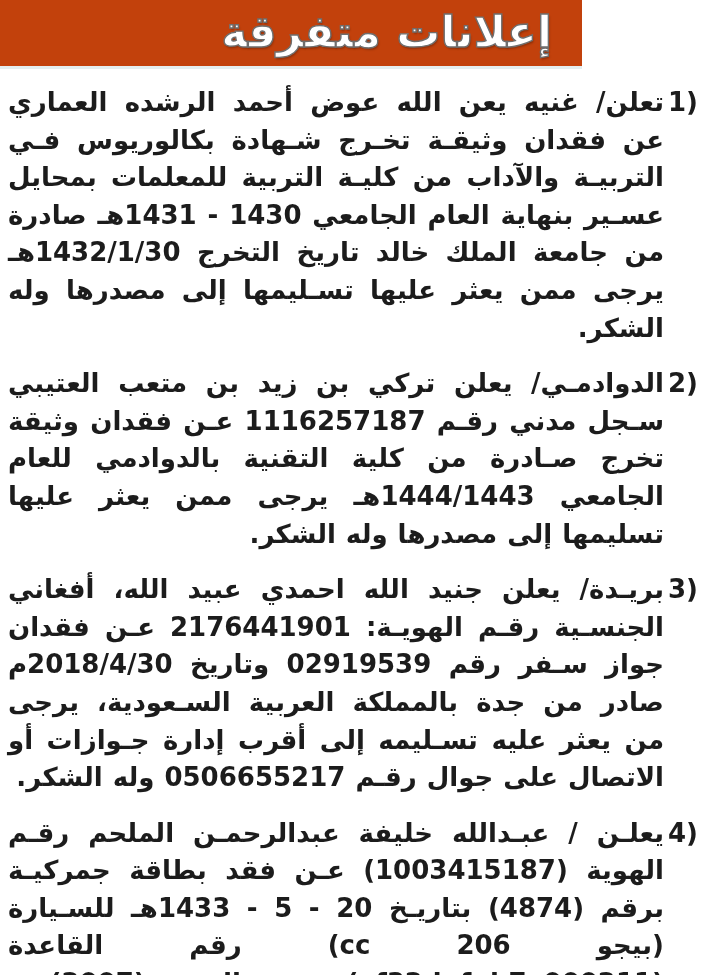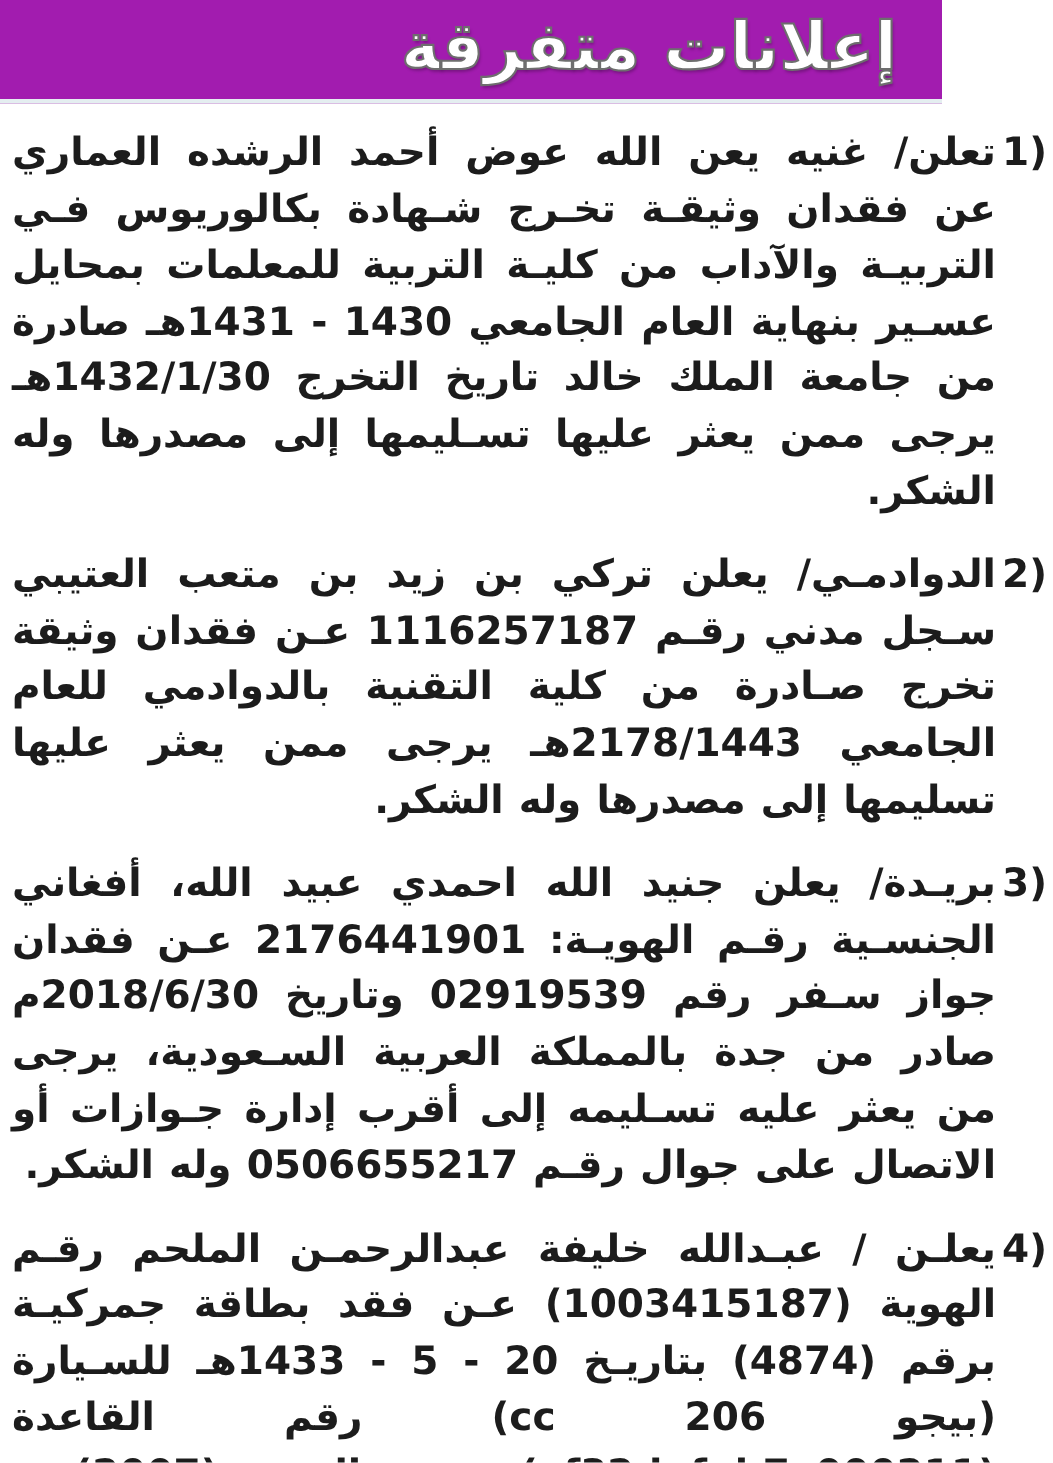--- a/index.html
+++ b/index.html
@@ -11,23 +11,23 @@
     width: 702px;
     height: 975px;
     overflow: hidden;
     position: relative;
     font-family: "DejaVu Sans", "Liberation Sans", sans-serif;
     color: #1c1c1c;
   }
   .header {
     position: absolute;
     left: 0; top: 0;
-    width: 628px;
+    width: 582px;
     height: 66px;
-    background: #a21caf;
+    background: #c2410c;
     border-bottom: 3px solid #e4eef0;
   }
   .header-title {
     position: absolute;
     right: 30px;
     top: 4px;
     direction: rtl;
     font-family: "DejaVu Sans", sans-serif;
     font-weight: bold;
     font-size: 44px;
@@ -78,23 +78,23 @@
   <div class="header-title">إعلانات متفرقة</div>
 </div>
 
 <div class="ads">
   <div class="ad">
     <span class="ad-number">1)</span>
     <span class="ad-text">تعلن/ غنيه يعن الله عوض أحمد الرشده العماري عن فقدان وثيقـة تخـرج شـهادة بكالوريوس فـي التربيـة والآداب من كليـة التربية للمعلمات بمحايل عسـير بنهاية العام الجامعي 1430 - 1431هـ صادرة من جامعة الملك خالد تاريخ التخرج 1432/1/30هـ يرجى ممن يعثر عليها تسـليمها إلى مصدرها وله الشكر.</span>
   </div>
   <div class="ad">
     <span class="ad-number">2)</span>
-    <span class="ad-text">الدوادمـي/ يعلن تركي بن زيد بن متعب العتيبي سـجل مدني رقـم 1116257187 عـن فقدان وثيقة تخرج صـادرة من كلية التقنية بالدوادمي للعام الجامعي 2178/1443هـ يرجى ممن يعثر عليها تسليمها إلى مصدرها وله الشكر.</span>
+    <span class="ad-text">الدوادمـي/ يعلن تركي بن زيد بن متعب العتيبي سـجل مدني رقـم 1116257187 عـن فقدان وثيقة تخرج صـادرة من كلية التقنية بالدوادمي للعام الجامعي 1444/1443هـ يرجى ممن يعثر عليها تسليمها إلى مصدرها وله الشكر.</span>
   </div>
   <div class="ad">
     <span class="ad-number">3)</span>
-    <span class="ad-text">بريـدة/ يعلن جنيد الله احمدي عبيد الله، أفغاني الجنسـية رقـم الهويـة: 2176441901 عـن فقدان جواز سـفر رقم 02919539 وتاريخ 2018/6/30م صادر من جدة بالمملكة العربية السـعودية، يرجى من يعثر عليه تسـليمه إلى أقرب إدارة جـوازات أو الاتصال على جوال رقـم 0506655217 وله الشكر.</span>
+    <span class="ad-text">بريـدة/ يعلن جنيد الله احمدي عبيد الله، أفغاني الجنسـية رقـم الهويـة: 2176441901 عـن فقدان جواز سـفر رقم 02919539 وتاريخ 2018/4/30م صادر من جدة بالمملكة العربية السـعودية، يرجى من يعثر عليه تسـليمه إلى أقرب إدارة جـوازات أو الاتصال على جوال رقـم 0506655217 وله الشكر.</span>
   </div>
   <div class="ad">
     <span class="ad-number">4)</span>
     <span class="ad-text">يعلـن / عبـدالله خليفة عبدالرحمـن الملحم رقـم الهوية (1003415187) عـن فقد بطاقة جمركيـة برقم (4874) بتاريـخ 20 - 5 - 1433هـ للسـيارة (بيجو 206 cc) رقم القاعدة (vf32dnfub7y000211) سـنة الصنع (2007) م لون : أزرق من جمرك الخفجي لمن يعثر عليها يسلمها إلى مصدرها وله الشكر.</span>
   </div>
 </div>
 
 </body></html>

